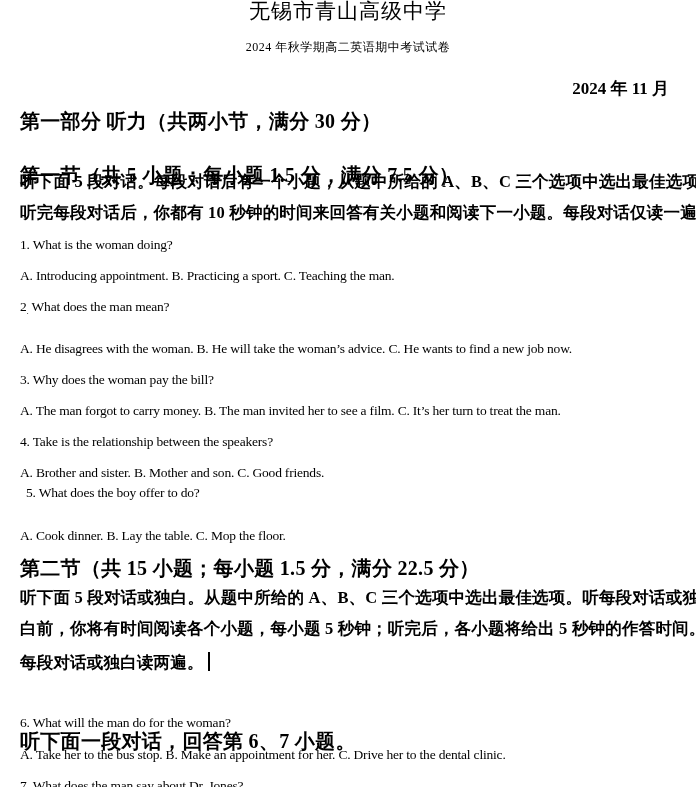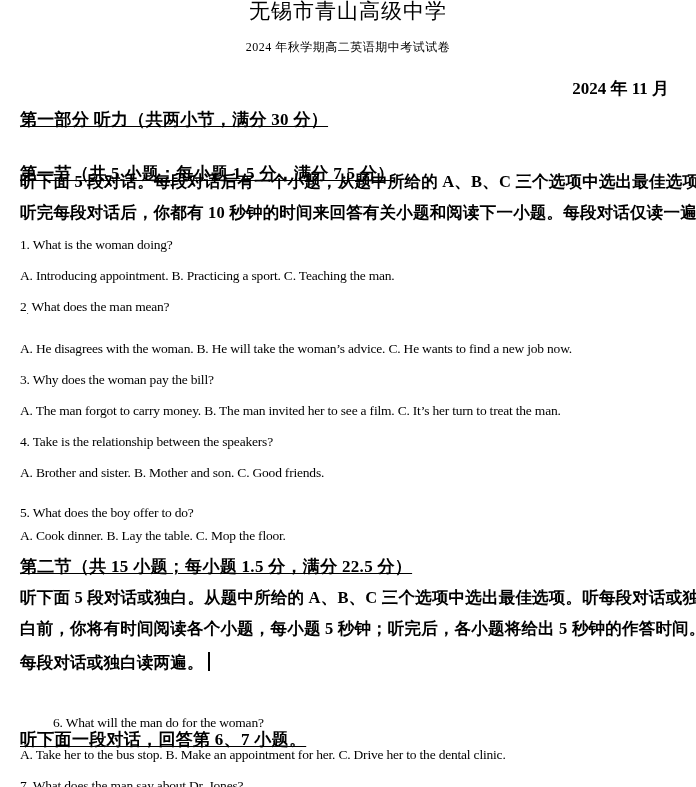--- a/index.html
+++ b/index.html
@@ -37,24 +37,23 @@
       letter-spacing: 0.5px;
     }
     .date {
       right: 27px;
       left: auto;
       top: 80px;
       font-size: 17px;
       font-weight: bold;
     }
     .heading {
-      font-size: 17px;
+      font-size: 20px;
       font-weight: bold;
       letter-spacing: 0.3px;
-      text-decoration: underline;
     }
     .instr {
       font-size: 16.5px;
       font-weight: bold;
       letter-spacing: 0.2px;
     }
     .q {
       font-size: 13.5px;
       letter-spacing: -0.2px;
     }
@@ -102,35 +101,35 @@
   <span>Why does the woman pay the bill?</span>
 </div>
 <div class="line q" style="top:404px;">A. The man forgot to carry money. B. The man invited her to see  a film. C. It’s her turn to treat the man.</div>
 
 <div class="line q" style="top:435px;">
   <span>4.</span>
   <span>Take is the relationship between the speakers?</span>
 </div>
 <div class="line q" style="top:466px;">A. Brother and sister. B. Mother and son. C. Good friends.</div>
 
-<div class="line q" style="top:506px;">
+<div class="line q" style="top:486px;margin-left:6px;">
   <span>5.</span>
   <span>What does the boy offer to do?</span>
 </div>
 <div class="line q" style="top:529px;">A. Cook dinner. B. Lay  the table. C. Mop the floor.</div>
 
 <div class="line heading" style="top:558px;">第二节（共 15 小题；每小题 1.5 分，满分 22.5 分）</div>
 <div class="line instr" style="top:590px;">听下面 5 段对话或独白。从题中所给的 A、B、C 三个选项中选出最佳选项。听每段对话或独</div>
 <div class="line instr" style="top:621px;">白前，你将有时间阅读各个小题，每小题 5 秒钟；听完后，各小题将给出 5 秒钟的作答时间。</div>
 <div class="line instr" style="top:652px;">
   <span>每段对话或独白读两遍。</span><span class="cursor"></span>
 </div>
 <div class="line heading" style="top:683px;margin-top:48px;">听下面一段对话，回答第 6、7 小题。</div>
 
-<div class="line q" style="top:716px;margin-left:33px;">
+<div class="line q" style="top:716px;">
   <span>6.</span>
   <span>What will the man do for the woman?</span>
 </div>
 <div class="line q" style="top:748px;">A. Take her to the bus stop. B. Make  an appointment for her. C. Drive her to the dental clinic.</div>
 
 <div class="line q" style="top:779px;">
   <span>7.</span>
   <span>What does the man say about Dr. Jones?</span>
 </div>
 

